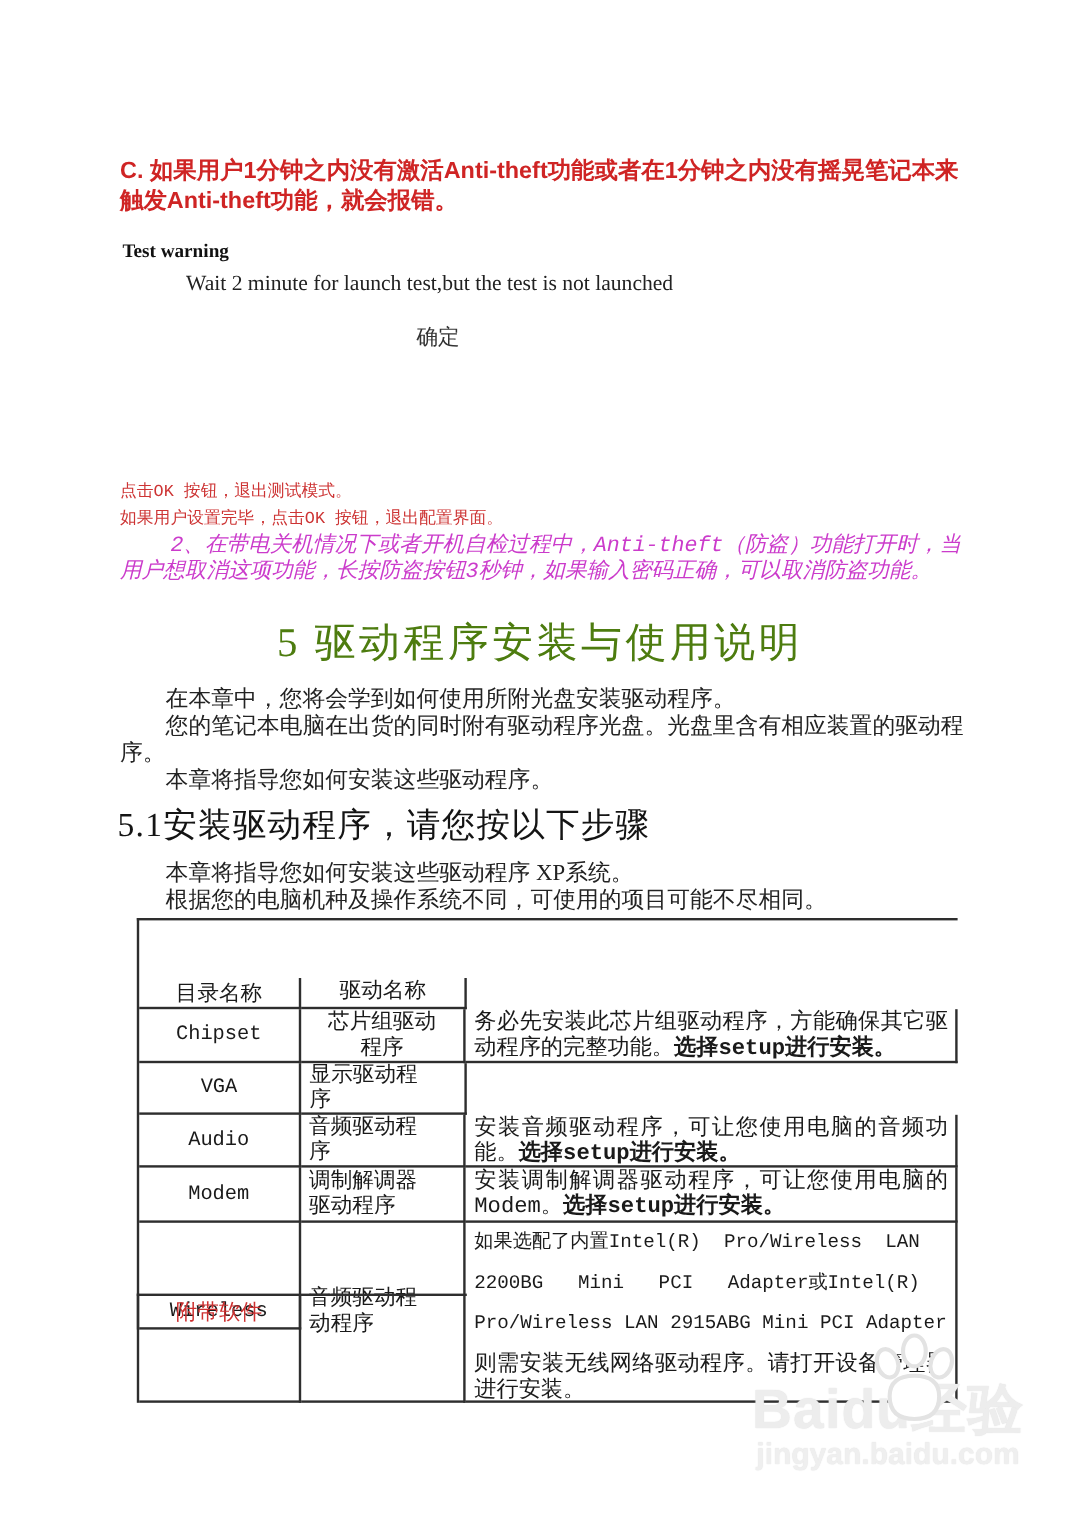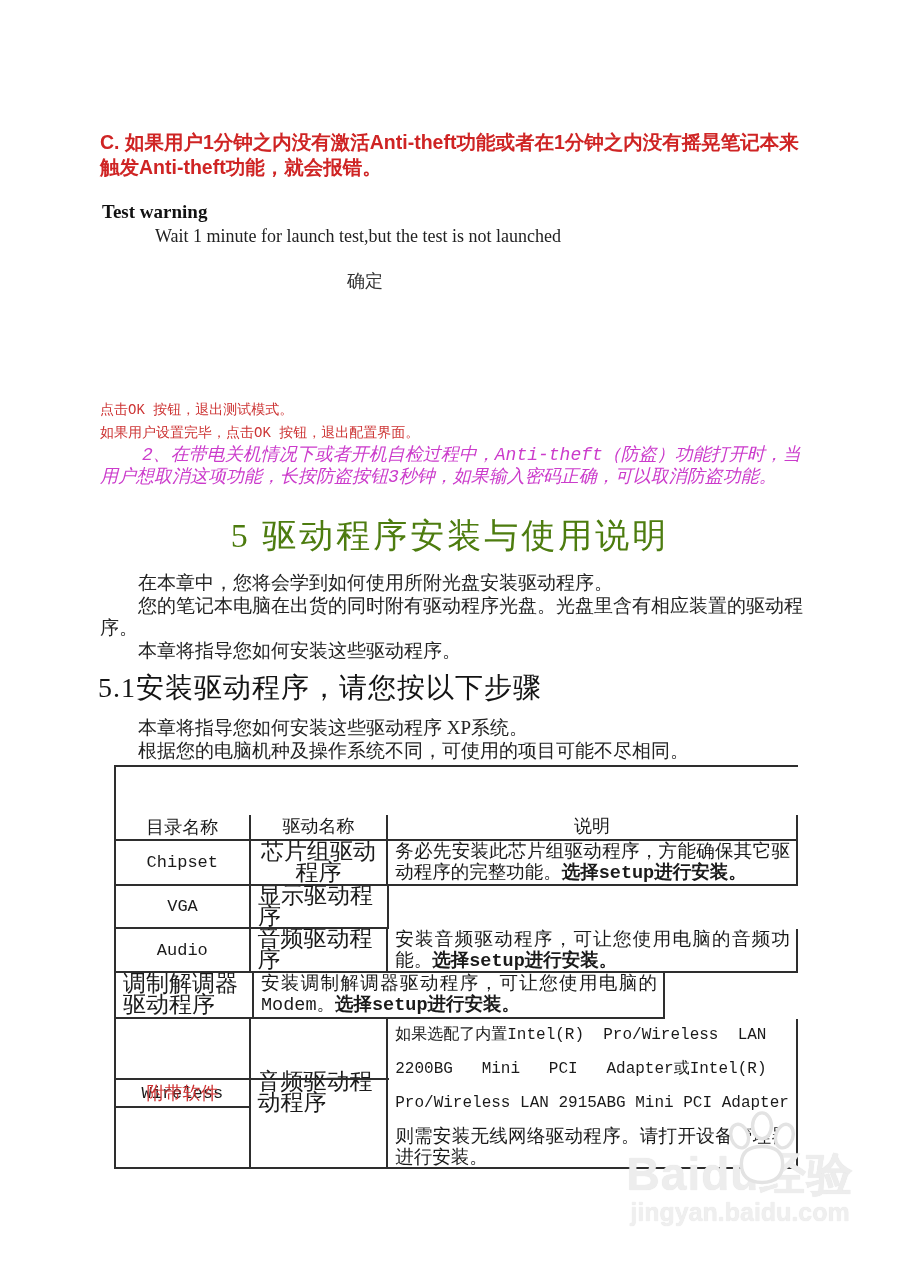--- a/index.html
+++ b/index.html
@@ -11,21 +11,21 @@
   .abs{position:absolute;}
 
   
   .top-warning{
     left:100px;top:130px;width:716px;
     font-family:"Liberation Sans","DejaVu Sans",sans-serif;
     font-weight:bold;font-size:19.5px;line-height:25px;color:#cf2424;
   }
 
   
-  .dlg-title{left:102px;top:201px;font-size:19px;font-weight:bold;color:#111;}
+  .dlg-title{left:102px;top:201px;font-size:16px;font-weight:bold;color:#111;}
   .dlg-msg{left:155px;top:226px;font-size:18px;color:#222;}
   .dlg-ok{left:347px;top:269px;font-size:18px;color:#333;}
 
   .mono-cjk{font-family:"Liberation Mono","DejaVu Sans Mono","Liberation Serif",serif;}
 
   
   .notes-red{left:100px;top:399px;width:716px;font-size:14px;line-height:22.5px;color:#cd3434;}
   .notes-magenta{left:100px;top:444px;width:716px;font-size:18px;line-height:22px;color:#cb3bcb;text-indent:42px;font-style:italic;}
 
   
@@ -40,21 +40,21 @@
   
   .tbl{
     left:114px;top:765px;width:684px;box-sizing:border-box;
     border-top:2px solid #2e2e2e;border-left:2px solid #2e2e2e;
     font-family:"Liberation Mono","DejaVu Sans Mono","Liberation Serif",serif;
     color:#1a1a1a;
   }
   .trow{display:flex;}
   .cell{box-sizing:border-box;border-right:2px solid #2e2e2e;border-bottom:2px solid #2e2e2e;overflow:hidden;}
   .c1{width:135px;display:flex;align-items:center;justify-content:center;font-size:17px;}
-  .c2{width:138px;font-size:23px;line-height:21px;padding:2px 4px 0 7px;white-space:pre-line;display:flex;flex-direction:column;justify-content:center;}
+  .c2{width:138px;font-size:18px;line-height:21px;padding:2px 4px 0 7px;white-space:pre-line;display:flex;flex-direction:column;justify-content:center;}
   .c2.ctr{text-align:center;padding-left:0;padding-right:0;}
   .c3{width:411px;font-size:18.5px;line-height:21px;padding:1px 6px 0 7px;text-align:justify;}
   .hrow .cell{font-size:18px;display:flex;align-items:center;justify-content:center;padding:0;margin-top:48px;}
   .h26{height:26px;} .h45{height:45px;} .h43{height:43px;} .h44{height:44px;} .h46{height:46px;} .h150{height:150px;}
   .bold-seg{font-weight:bold;}
   .wl-line{white-space:pre;font-size:16px;margin:5px 0 13px 0;line-height:21px;}
   .wl-last{font-size:18.5px;line-height:21px;text-align:justify;margin-top:12px;}
 
   
   .lastrow{
@@ -74,21 +74,21 @@
   .wm-brand{font-size:46px;line-height:48px;position:relative;display:inline-block;letter-spacing:1px;}
   .wm-paw{position:absolute;top:-40px;left:92px;}
   .wm-url{font-size:25px;line-height:28px;margin-top:0px;color:#efefef;}
 </style>
 </head>
 <body>
 
 <div class="abs top-warning">C. 如果用户1分钟之内没有激活Anti-theft功能或者在1分钟之内没有摇晃笔记本来触发Anti-theft功能，就会报错。</div>
 
 <div class="abs dlg-title">Test warning</div>
-<div class="abs dlg-msg">Wait 1 minute for launch test,but the test is not launched</div>
+<div class="abs dlg-msg">Wait 2 minute for launch test,but the test is not launched</div>
 <div class="abs dlg-ok">确定</div>
 
 <div class="abs notes-red mono-cjk">
   <div>点击OK 按钮，退出测试模式。</div>
   <div>如果用户设置完毕，点击OK 按钮，退出配置界面。</div>
 </div>
 
 <div class="abs notes-magenta mono-cjk">2、在带电关机情况下或者开机自检过程中，Anti-theft（防盗）功能打开时，当用户想取消这项功能，长按防盗按钮3秒钟，如果输入密码正确，可以取消防盗功能。</div>
 
 <div class="abs chapter-title">5 驱动程序安装与使用说明</div>
@@ -103,21 +103,20 @@
 
 <div class="abs section-paras">
   <p>本章将指导您如何安装这些驱动程序 XP系统。</p>
   <p>根据您的电脑机种及操作系统不同，可使用的项目可能不尽相同。</p>
 </div>
 
 <div class="abs tbl">
   <div class="trow hrow">
     <div class="cell c1 h26">目录名称</div>
     <div class="cell c2 h26">驱动名称</div>
-    <div class="cell c3 h26">说明</div>
   </div>
 
   <div class="trow">
     <div class="cell c1 h45">Chipset</div>
     <div class="cell c2 ctr h45">芯片组驱动
 程序</div>
     <div class="cell c3 h45"><span>务必先安装此芯片组驱动程序，方能确保其它驱动程序的完整功能。</span><span class="bold-seg">选择setup进行安装。</span></div>
   </div>
 
   <div class="trow">
@@ -127,20 +126,21 @@
   </div>
 
   <div class="trow">
     <div class="cell c1 h44">Audio</div>
     <div class="cell c2 h44">音频驱动程
 序</div>
     <div class="cell c3 h44"><span>安装音频驱动程序，可让您使用电脑的音频功能。</span><span class="bold-seg">选择setup进行安装。</span></div>
   </div>
 
   <div class="trow">
+    <div class="cell c1 h46">Modem</div>
     <div class="cell c2 h46">调制解调器
 驱动程序</div>
     <div class="cell c3 h46"><span>安装调制解调器驱动程序，可让您使用电脑的Modem。</span><span class="bold-seg">选择setup进行安装。</span></div>
   </div>
 
   <div class="trow">
     <div class="cell c1 h150">Wireless</div>
     <div class="cell c2 h150">音频驱动程
 动程序</div>
     <div class="cell c3 h150">

